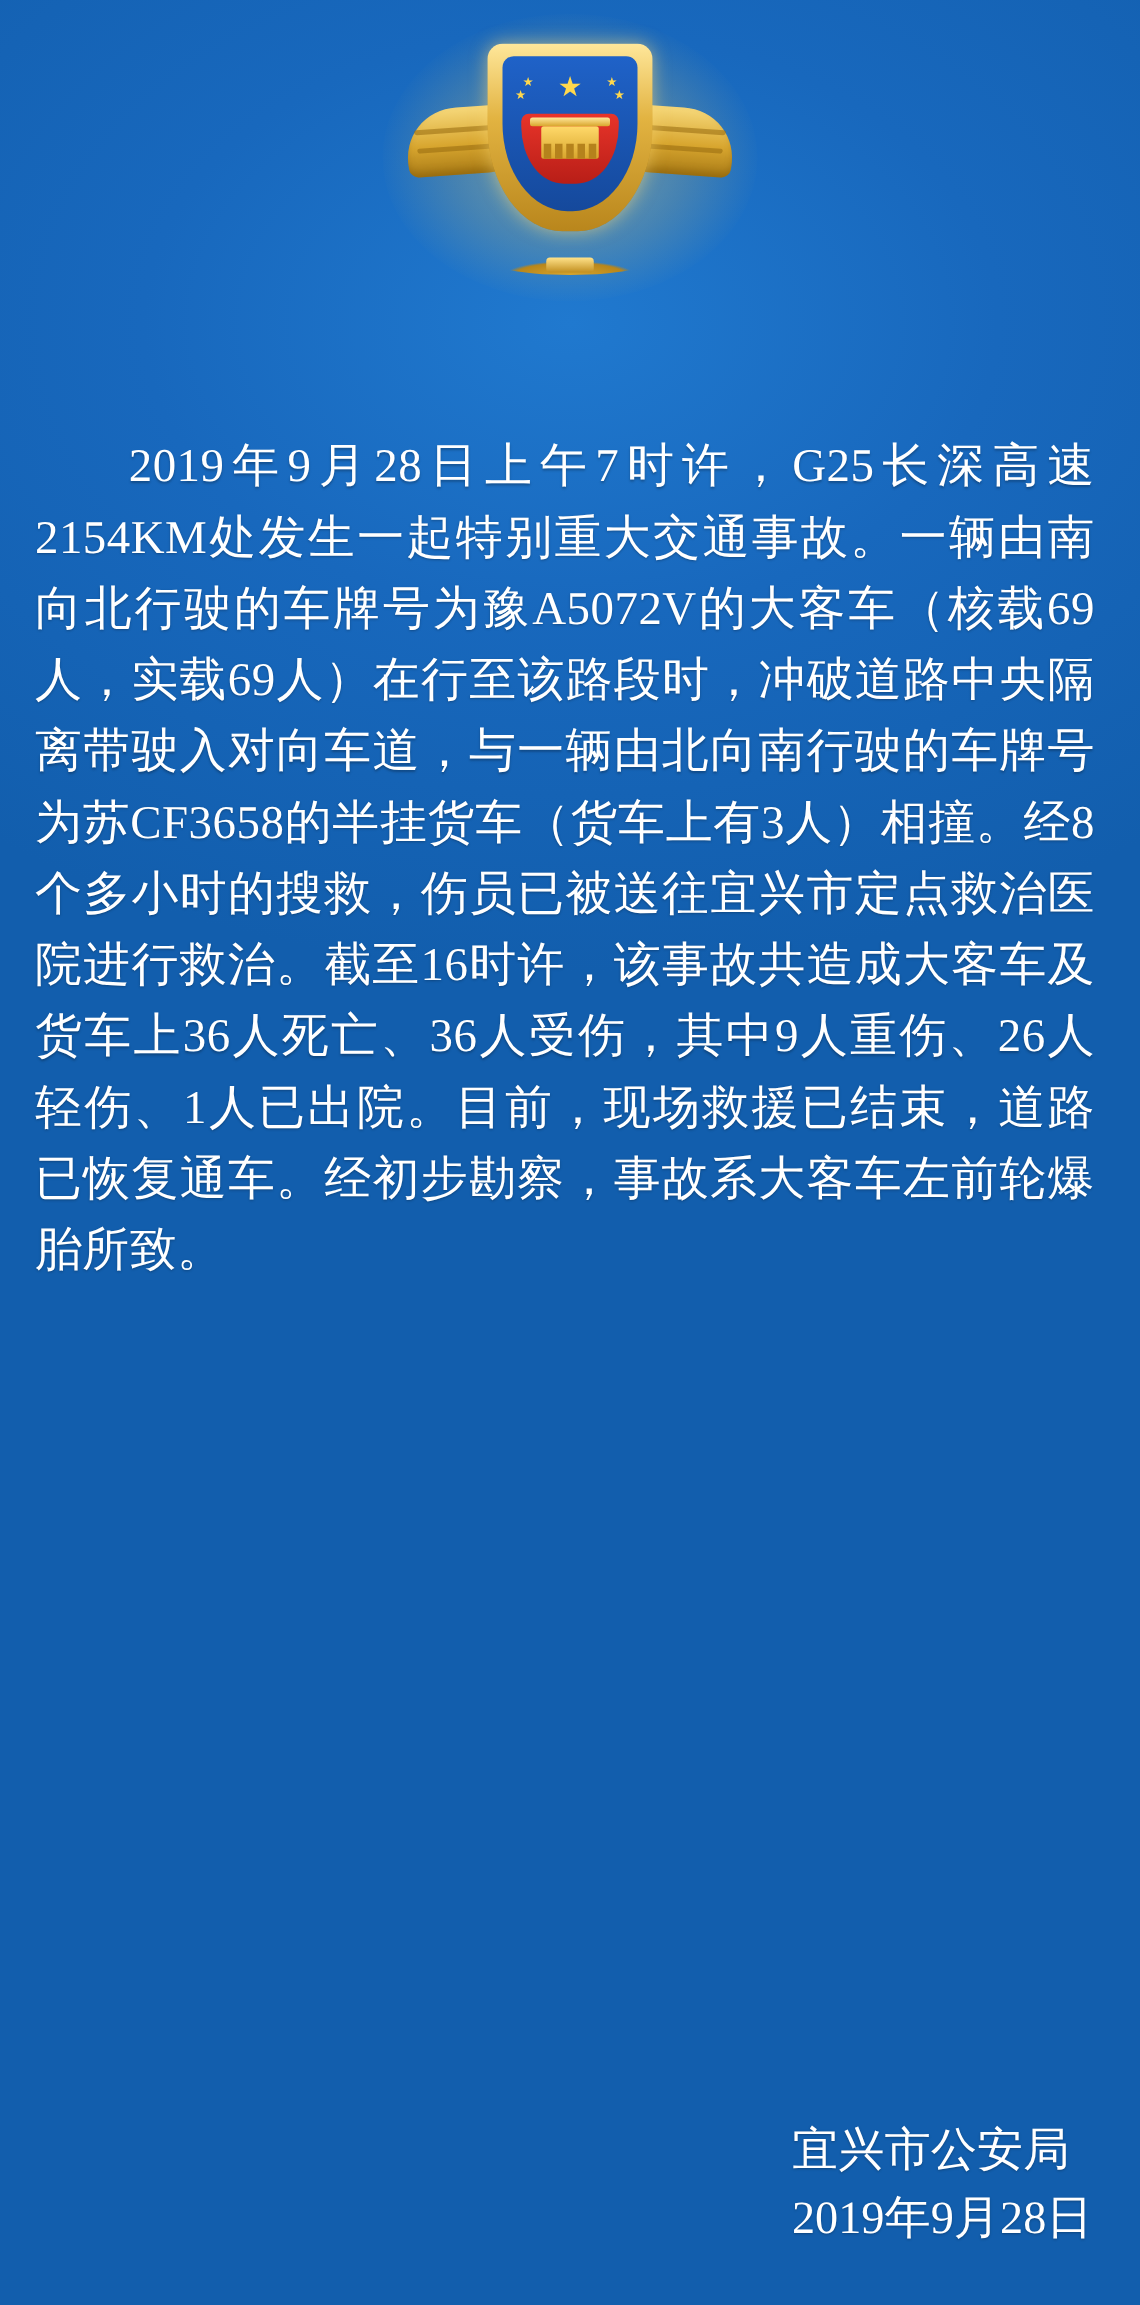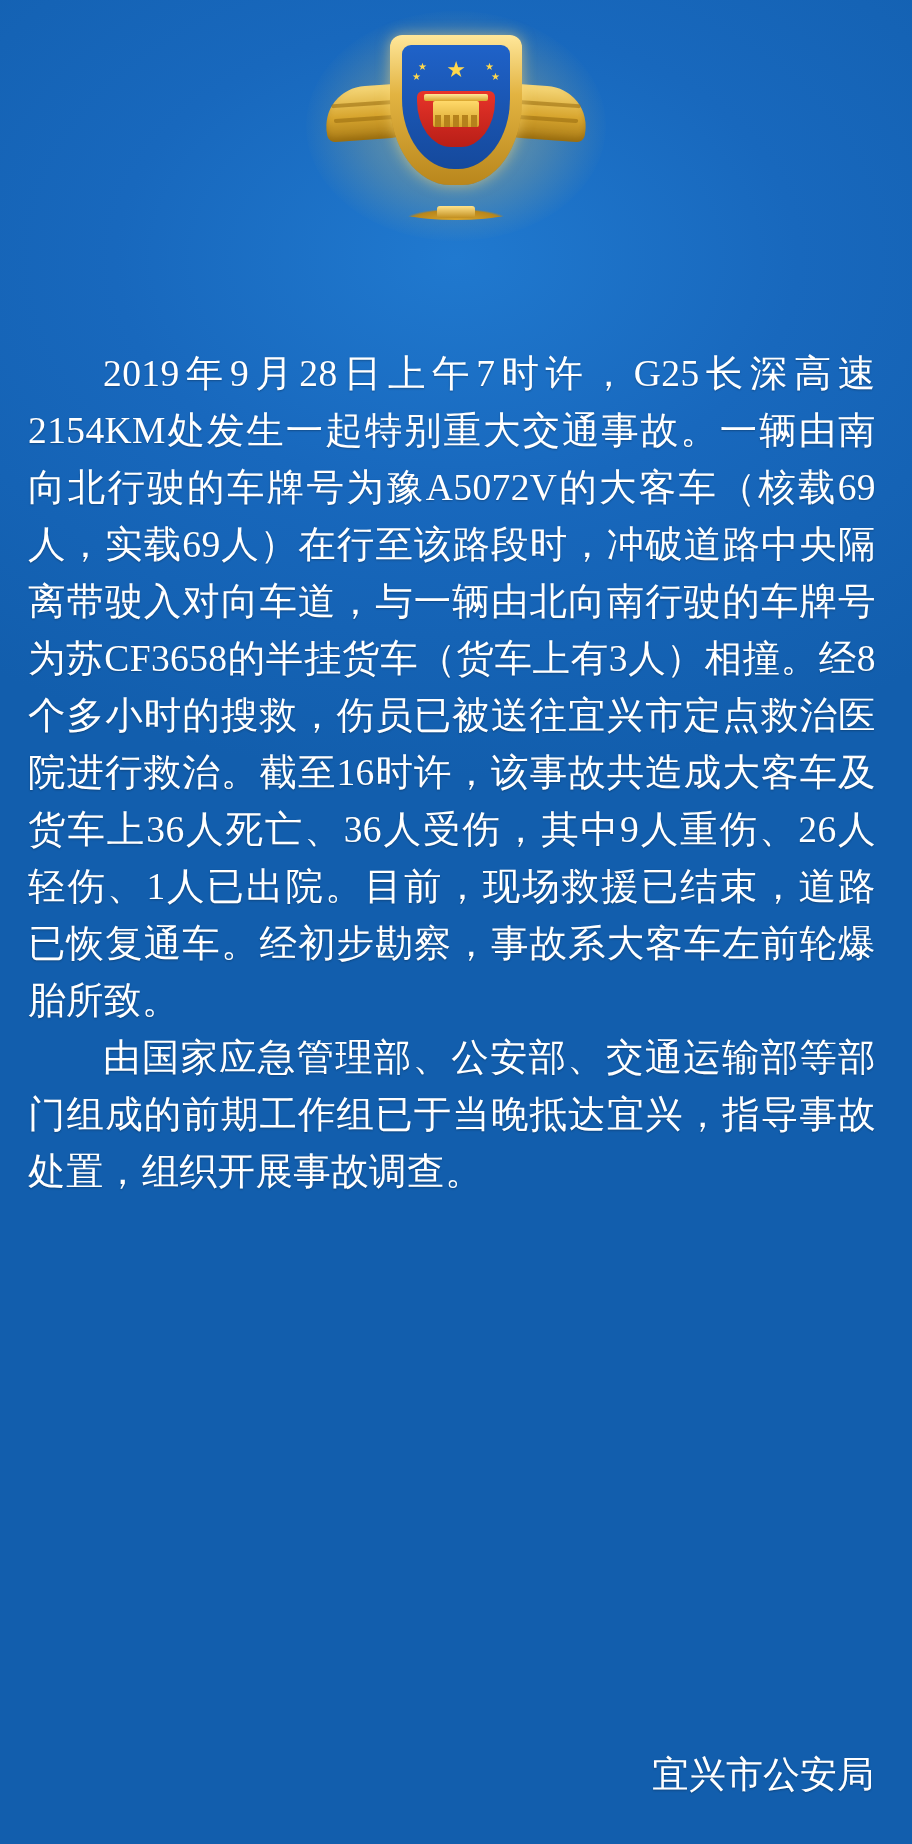--- a/index.html
+++ b/index.html
@@ -280,20 +280,20 @@
           </div>
         </div>
       </div>
       <div class="wheat"></div>
     </div>
   </div>
 
 
   <div class="body-text">
     <p>2019年9月28日上午7时许，G25长深高速2154KM处发生一起特别重大交通事故。一辆由南向北行驶的车牌号为豫A5072V的大客车（核载69人，实载69人）在行至该路段时，冲破道路中央隔离带驶入对向车道，与一辆由北向南行驶的车牌号为苏CF3658的半挂货车（货车上有3人）相撞。经8个多小时的搜救，伤员已被送往宜兴市定点救治医院进行救治。截至16时许，该事故共造成大客车及货车上36人死亡、36人受伤，其中9人重伤、26人轻伤、1人已出院。目前，现场救援已结束，道路已恢复通车。经初步勘察，事故系大客车左前轮爆胎所致。</p>
-    <p>由国家应急管理部、公安部、交通运输部等部门组成的前期工作组已于当晚抵达宜兴，指导事故处置，组织开展事故调查。</p>
   </div>
 
   <div class="signature">
     <div>宜兴市公安局</div>
+    <div>2019年9月28日</div>
   </div>
 
 </div>
 
 </body></html>

